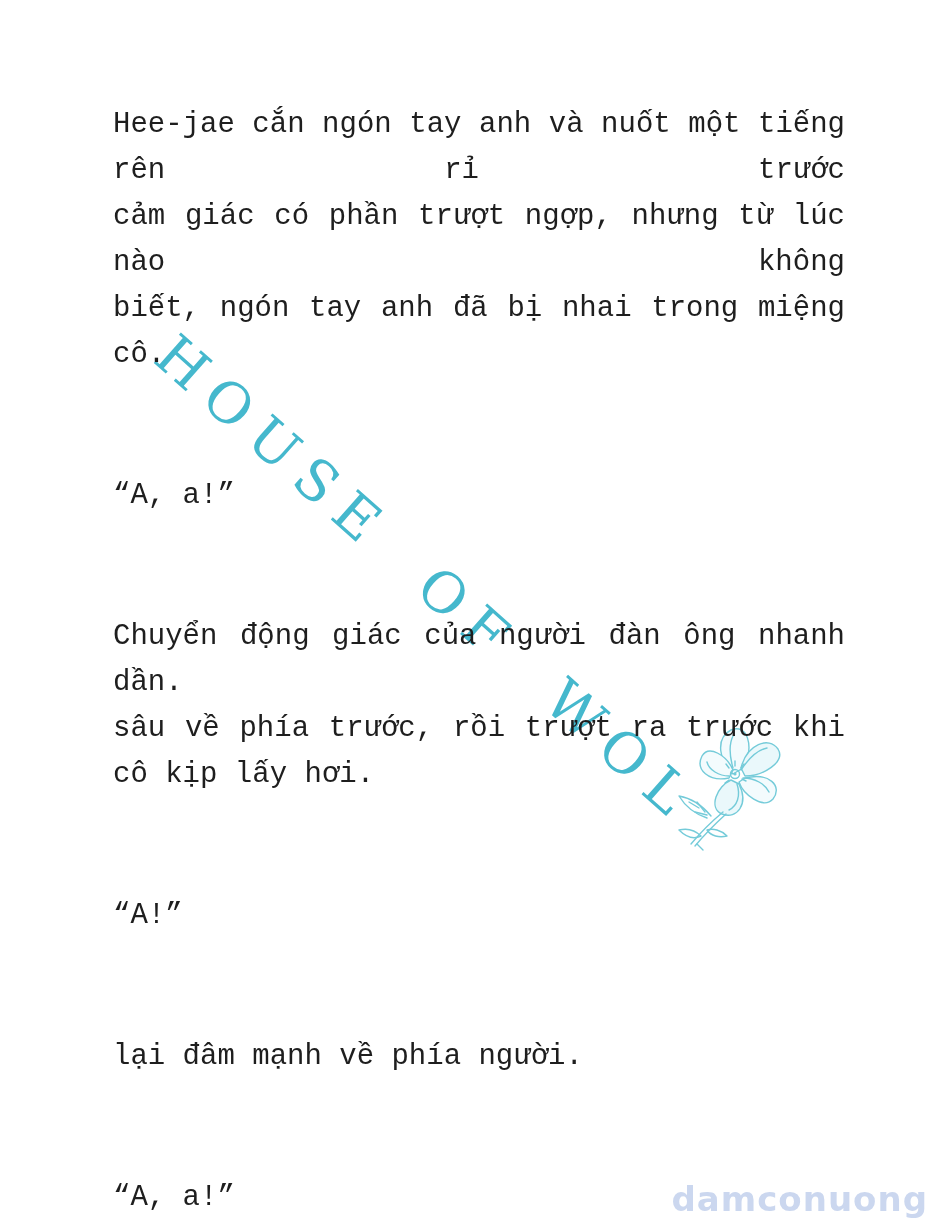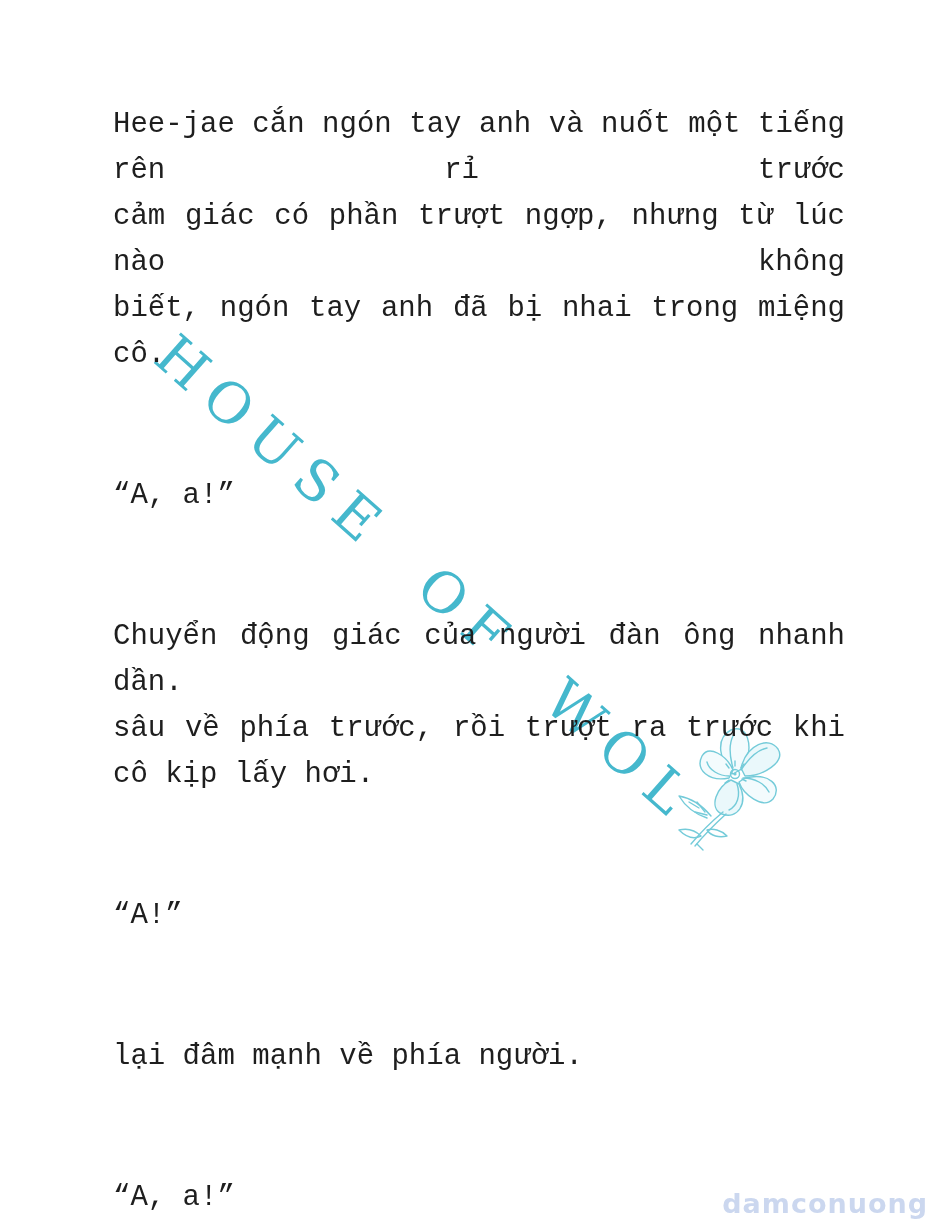--- a/index.html
+++ b/index.html
@@ -54,21 +54,21 @@
     pointer-events: none;
   }
 
   
   .corner-watermark {
     position: absolute;
     right: 22px; bottom: 10px;
     z-index: 4;
     font-family: "DejaVu Sans", sans-serif;
     font-weight: bold;
-    font-size: 27px;
+    font-size: 34px;
     letter-spacing: 1px;
     color: #cbd7ef;
     text-shadow: 0 0 6px rgba(255,255,255,0.95), 0 0 2px rgba(255,255,255,0.9);
   }
 </style>
 </head>
 <body>
 
 <div class="page">
 

